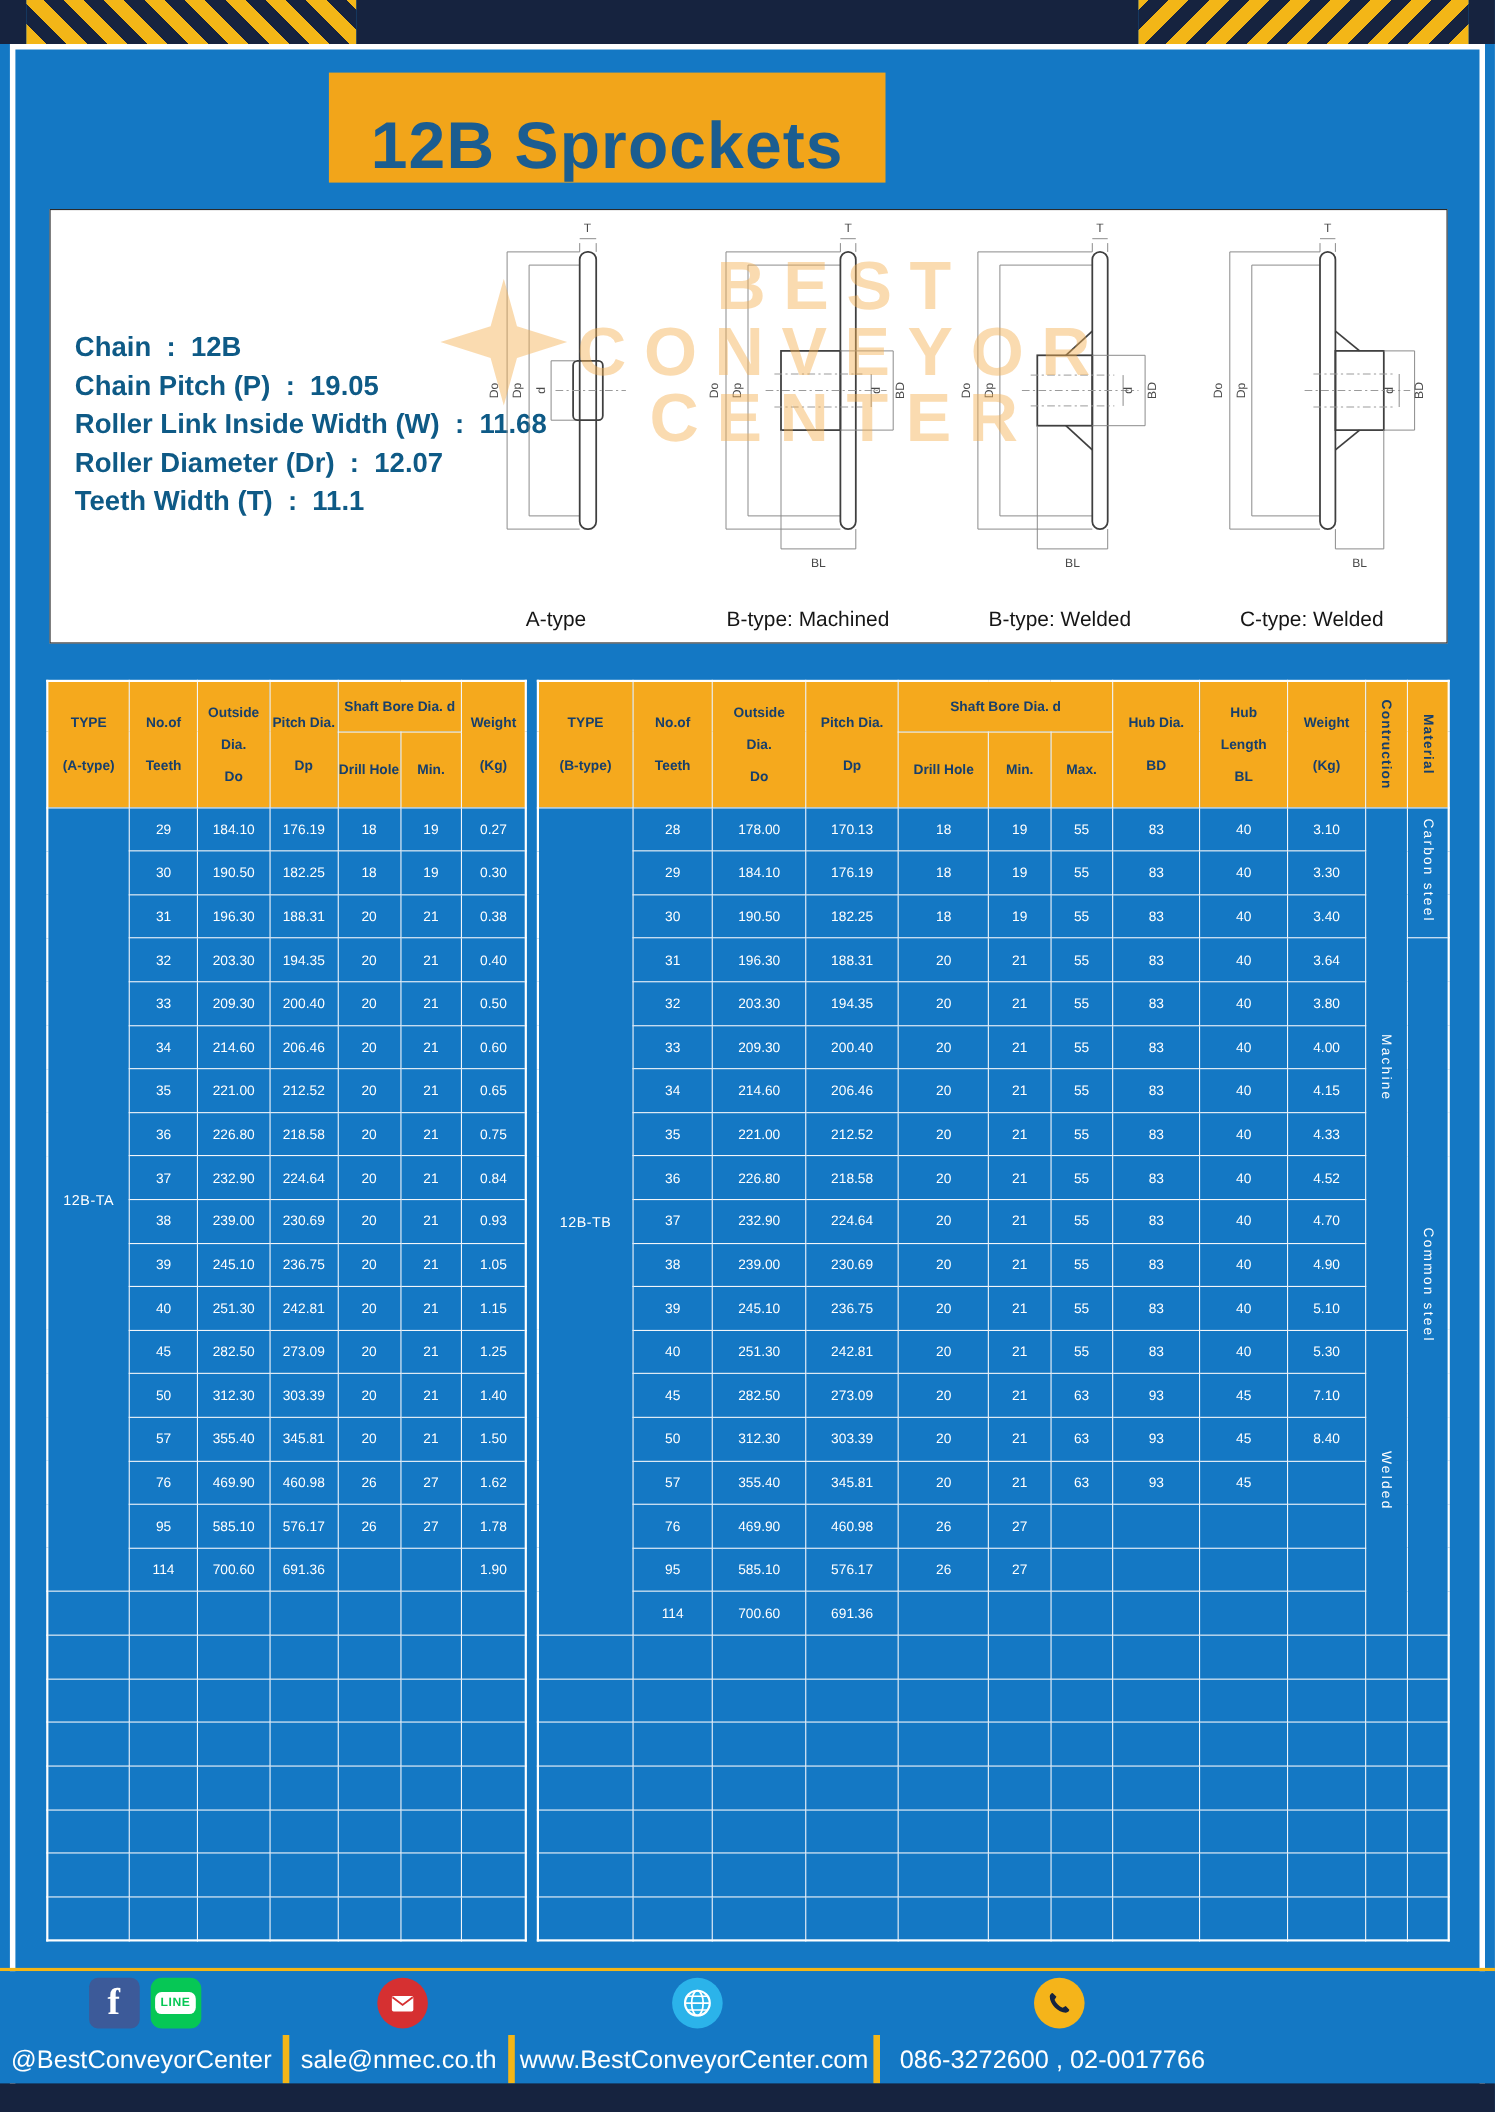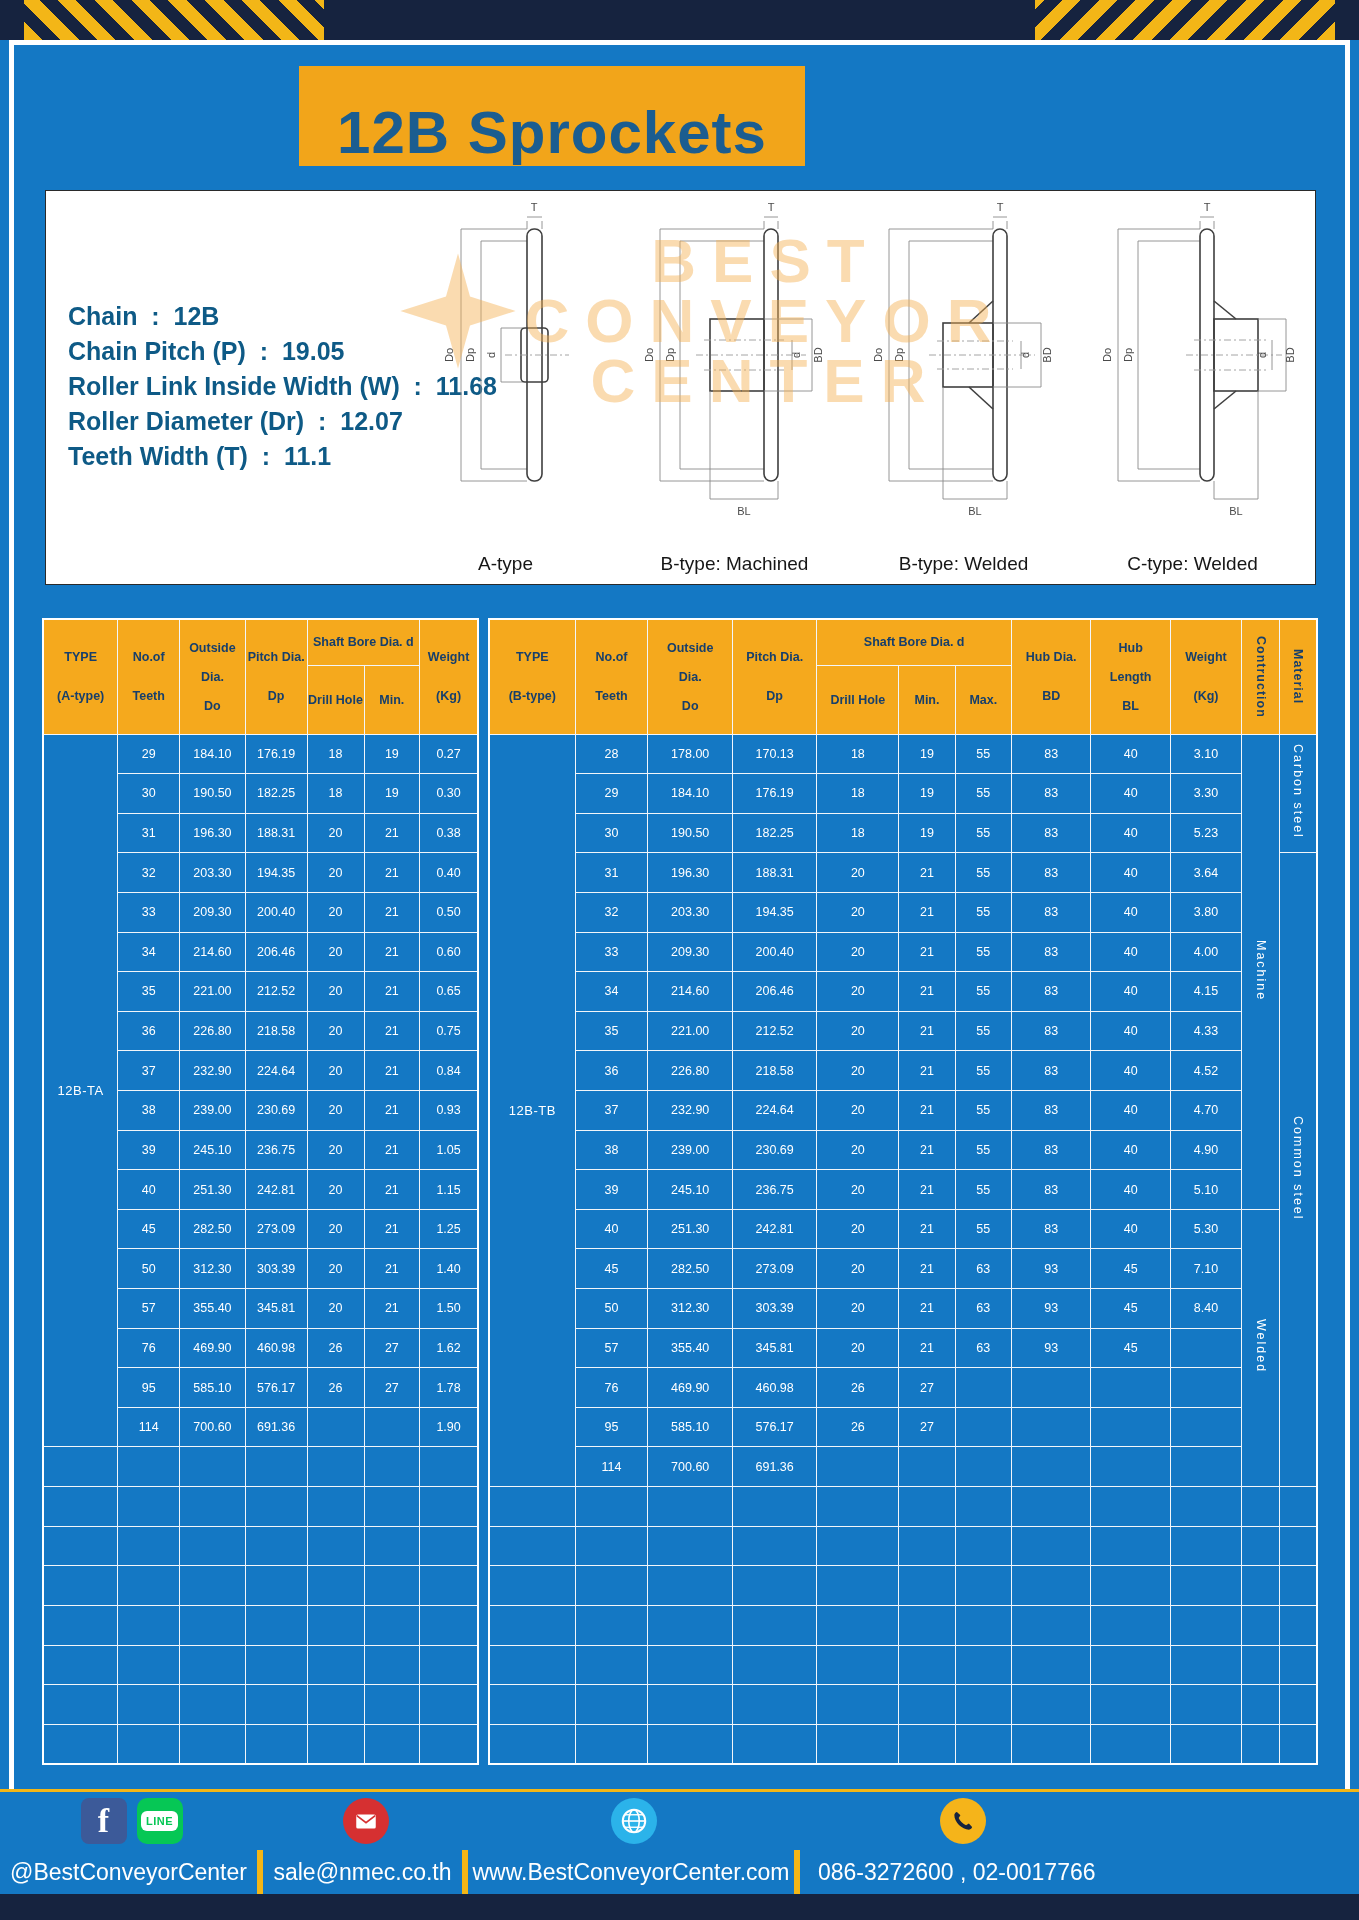--- a/index.html
+++ b/index.html
@@ -660,21 +660,21 @@
           </tr>
           <tr>
             <td>30</td>
             <td>190.50</td>
             <td>182.25</td>
             <td>18</td>
             <td>19</td>
             <td>55</td>
             <td>83</td>
             <td>40</td>
-            <td>5.23</td>
+            <td>3.40</td>
           </tr>
           <tr>
             <td>31</td>
             <td>196.30</td>
             <td>188.31</td>
             <td>20</td>
             <td>21</td>
             <td>55</td>
             <td>83</td>
             <td>40</td>

